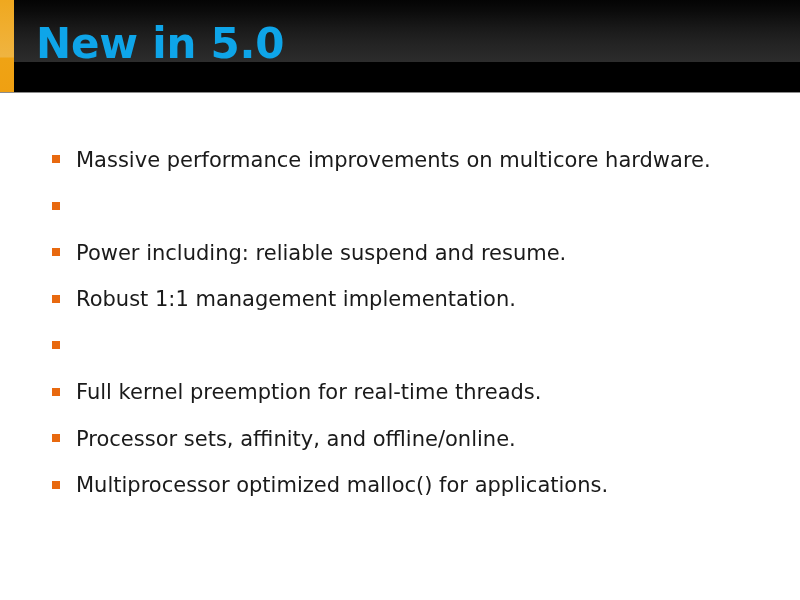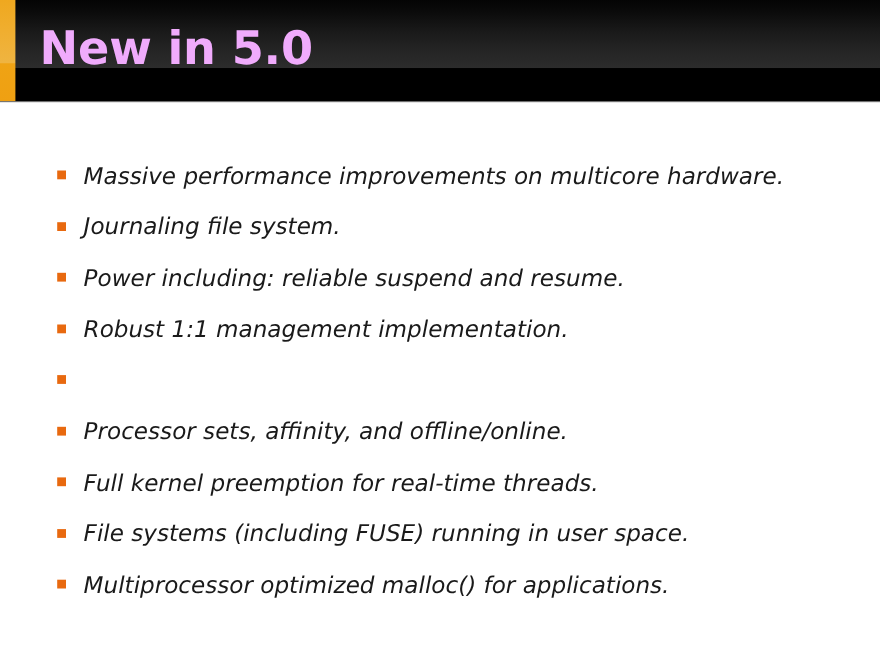--- a/index.html
+++ b/index.html
@@ -86,21 +86,21 @@
   .header-title {
     position: absolute;
     left: 36px;
     top: 23px;
     margin: 0;
     font-family: "DejaVu Sans", sans-serif;
     font-size: 42px;
     font-weight: 600;
     letter-spacing: -0.2px;
     line-height: 1;
-    color: #f0abfc;
+    color: #0ea5e9;
     white-space: nowrap;
   }
 
   
   .slide-body {
     position: absolute;
     left: 0;
     top: 93px;
     width: 800px;
     height: 507px;
@@ -116,21 +116,20 @@
     padding: 0;
     list-style: none;
   }
 
   .bullet-item {
     position: relative;
     height: 46.5px;
     padding-left: 24px;
     display: flex;
     align-items: center;
-    font-style: italic;
   }
 
   .bullet-marker {
     position: absolute;
     left: 0;
     top: 18px;
     width: 8px;
     height: 8px;
     background: #e8690f;
   }
@@ -160,51 +159,46 @@
   <div class="slide-body">
     <ul class="bullet-list">
 
       <li class="bullet-item">
         <span class="bullet-marker"></span>
         <span class="bullet-text">Massive performance improvements on multicore hardware.</span>
       </li>
 
       <li class="bullet-item">
         <span class="bullet-marker"></span>
-        <span class="bullet-text">Journaling file system.</span>
       </li>
 
       <li class="bullet-item">
         <span class="bullet-marker"></span>
         <span class="bullet-text">Power including: reliable suspend and resume.</span>
       </li>
 
       <li class="bullet-item">
         <span class="bullet-marker"></span>
         <span class="bullet-text">Robust 1:1 management implementation.</span>
       </li>
 
       <li class="bullet-item">
         <span class="bullet-marker"></span>
       </li>
 
       <li class="bullet-item">
         <span class="bullet-marker"></span>
+        <span class="bullet-text">Full kernel preemption for real-time threads.</span>
+      </li>
+
+      <li class="bullet-item">
+        <span class="bullet-marker"></span>
         <span class="bullet-text">Processor sets, affinity, and offline/online.</span>
       </li>
 
-      <li class="bullet-item">
-        <span class="bullet-marker"></span>
-        <span class="bullet-text">Full kernel preemption for real-time threads.</span>
-      </li>
-
-      <li class="bullet-item">
-        <span class="bullet-marker"></span>
-        <span class="bullet-text">File systems (including FUSE) running in user space.</span>
-      </li>
 
       <li class="bullet-item">
         <span class="bullet-marker"></span>
         <span class="bullet-text">Multiprocessor optimized malloc() for applications.</span>
       </li>
 
     </ul>
   </div>
 
 </div>

